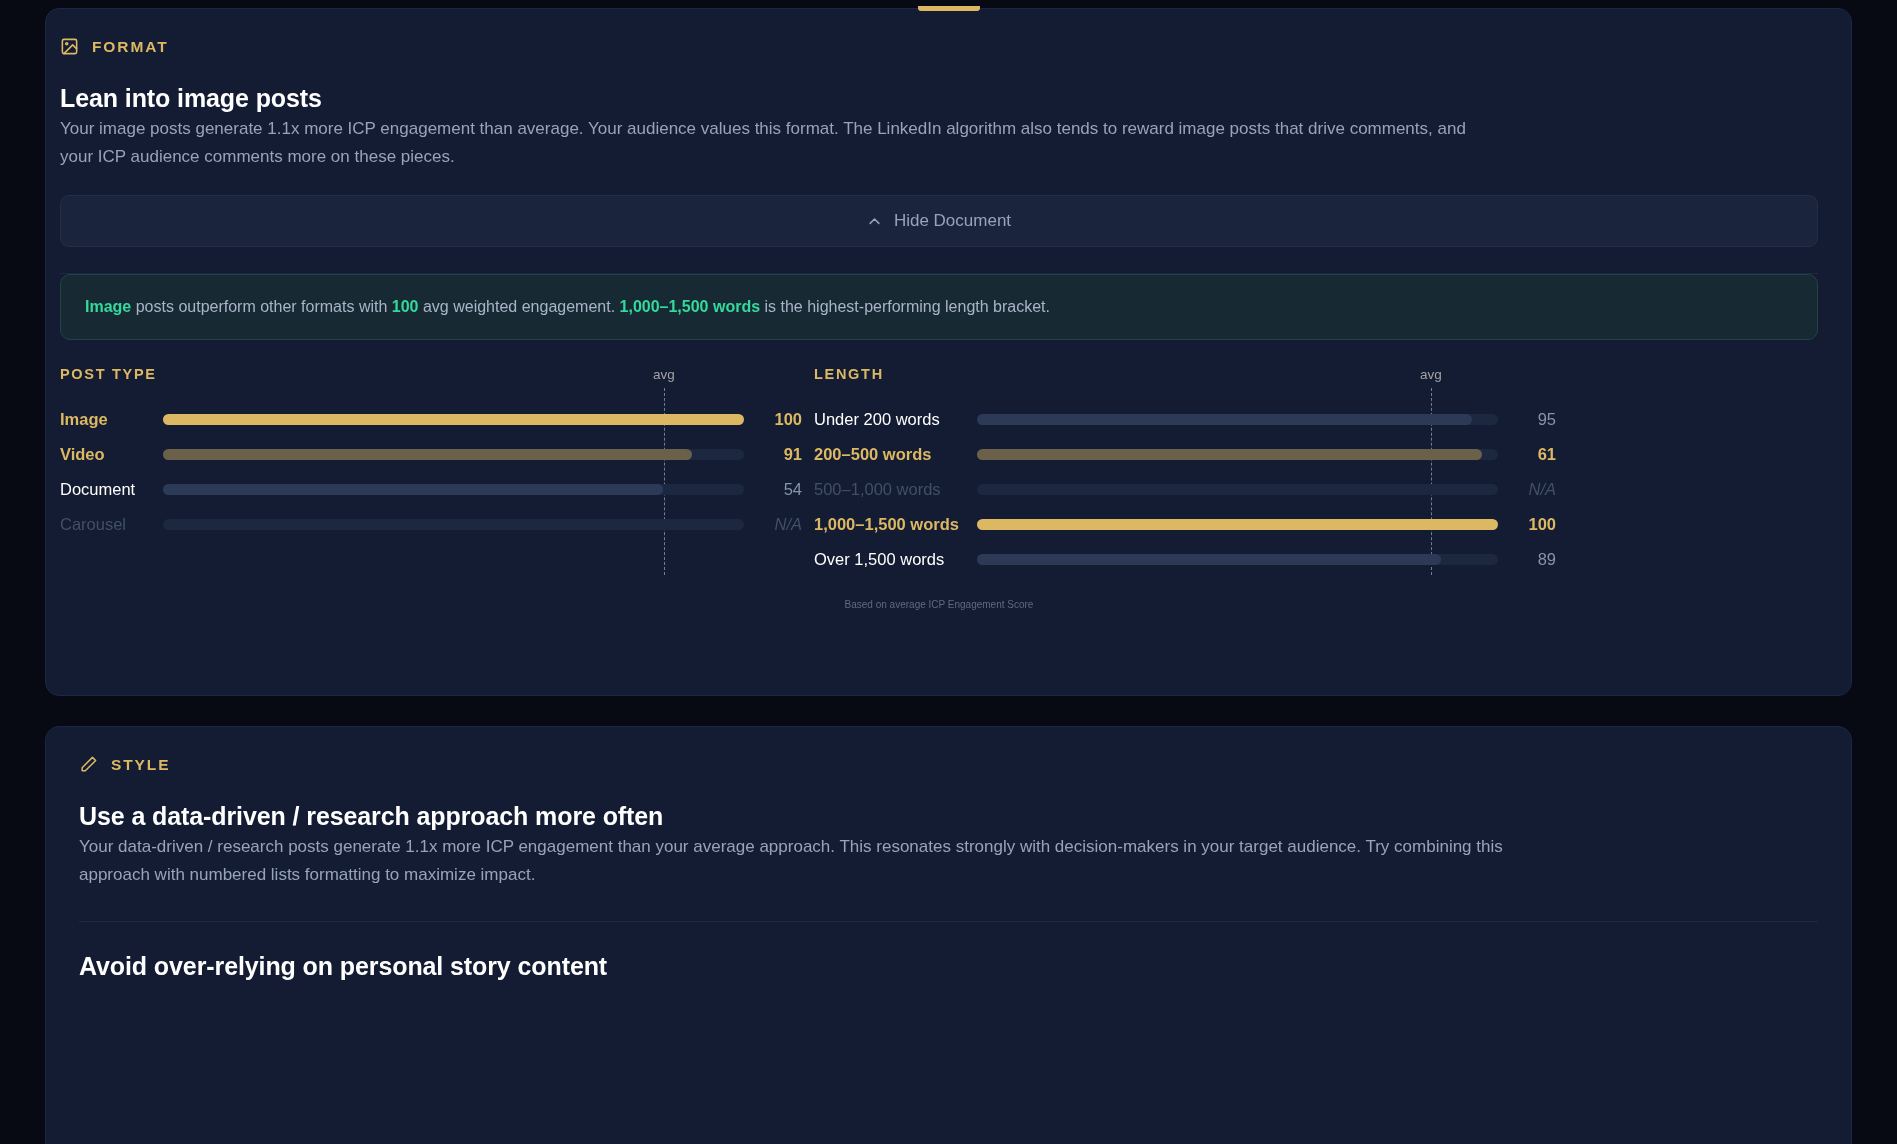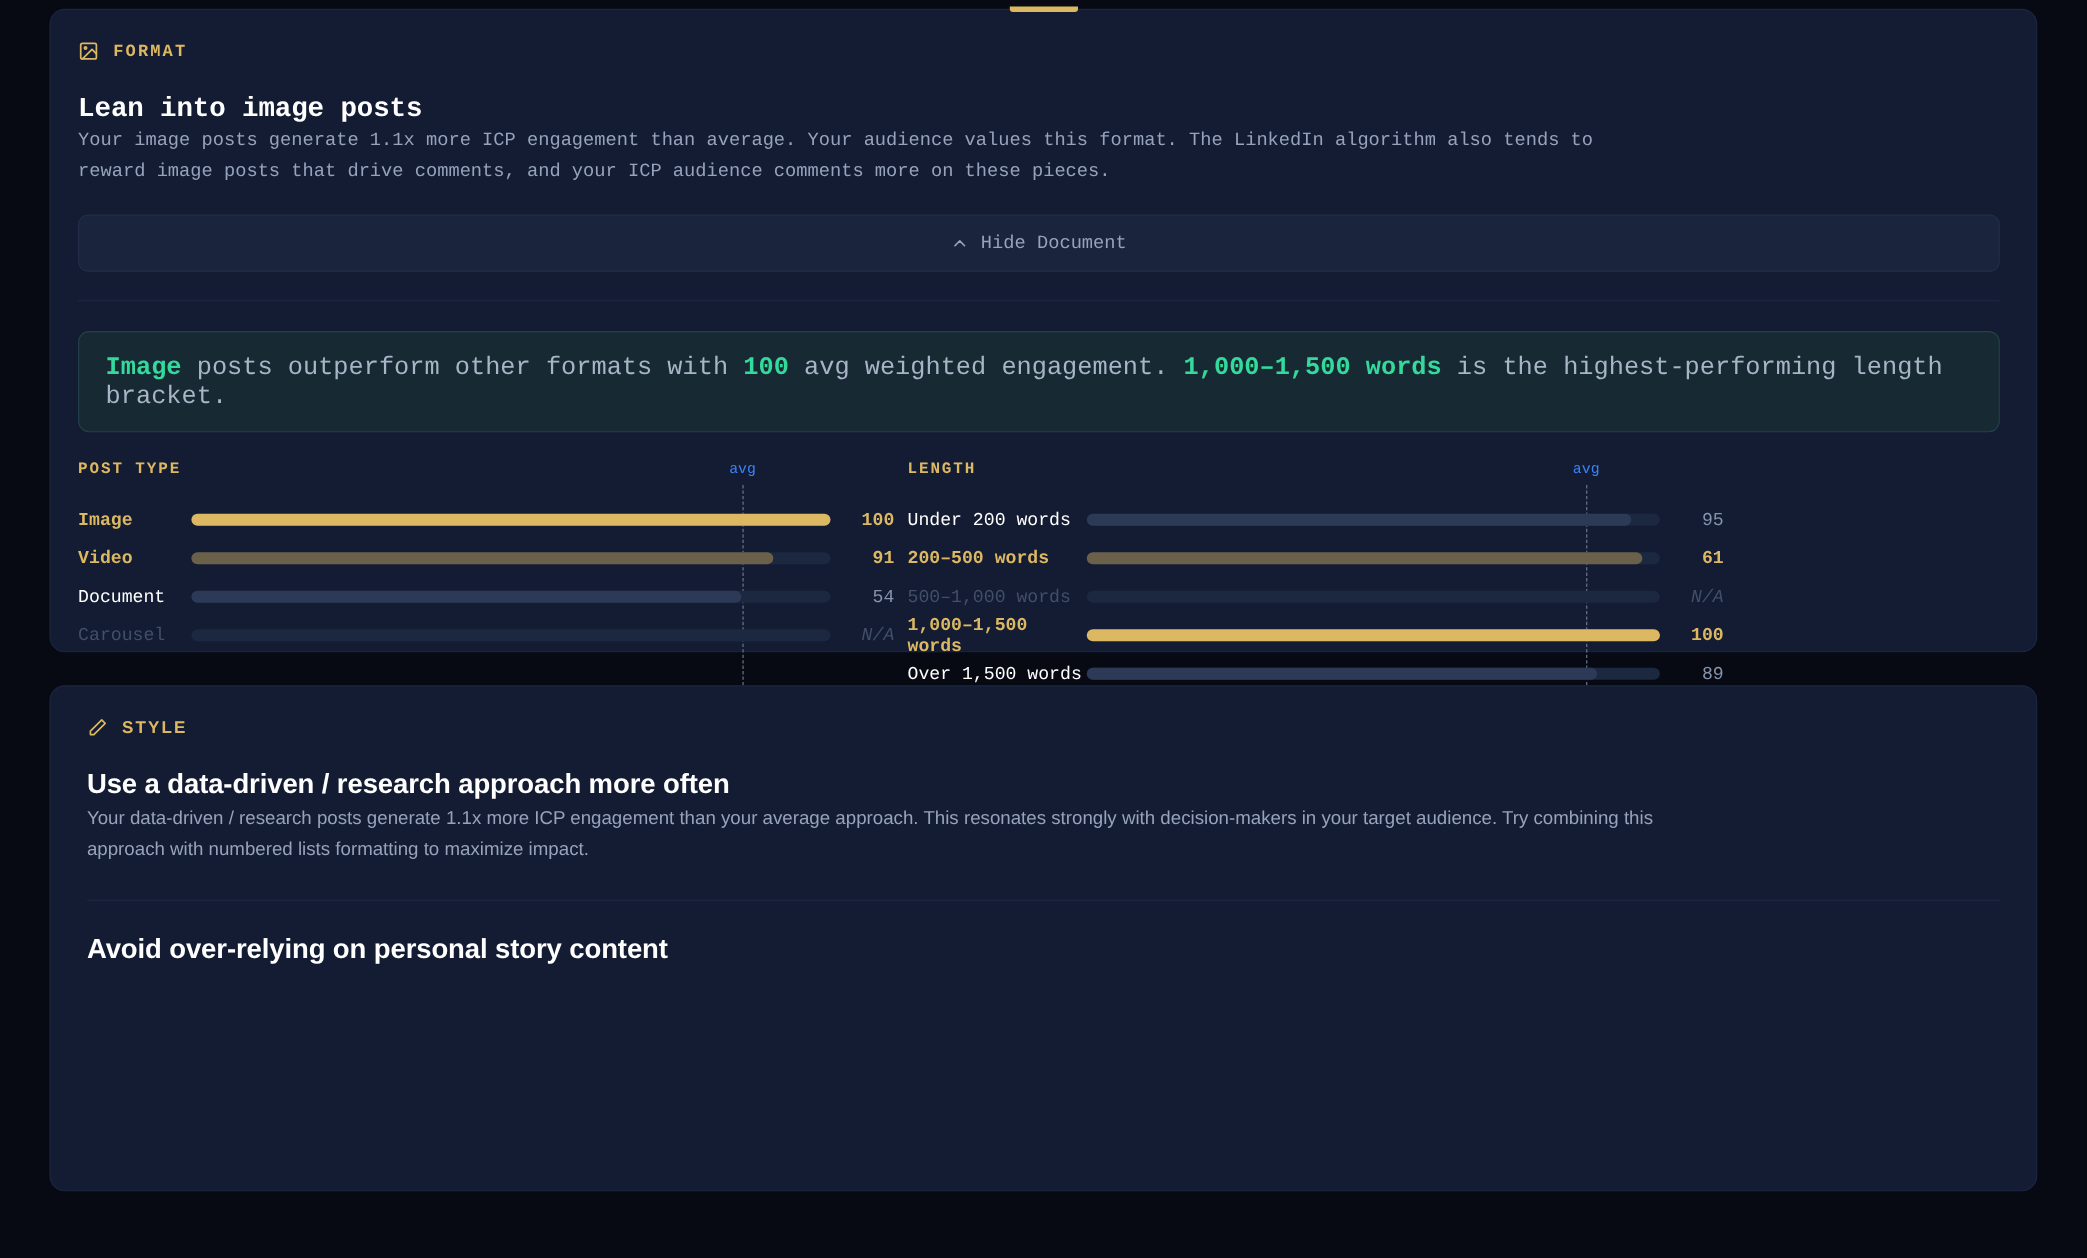--- a/index.html
+++ b/index.html
@@ -31,23 +31,22 @@
     top: -3px;
     left: 50%;
     transform: translateX(-50%);
     width: 62px;
     height: 5px;
     background: #DDB863;
     border-radius: 0 0 3px 3px;
   }
   .card.format {
     margin-top: 8px;
-    padding: 28px 33px 34px 25px;
-    height: 585px;
-    font-family: Liberation Mono, monospace;
+    padding: 28px 33px 34px 14px;
+    height: 688px;
   }
   .card.style {
     margin-top: 30px;
     padding: 28px 33px 34px 33px;
     height: 460px;
   }
 
   
   .eyebrow {
     display: flex;
@@ -97,26 +96,25 @@
 
   .divider {
     margin-top: 26px;
     height: 1px;
     background: #1E2941;
     width: 100%;
   }
 
   
   .insight {
-    margin-top: 27px;
     background: #172A33;
     border: 1px solid #24414A;
     border-radius: 10px;
     padding: 19px 24px;
-    font-size: 23px;
+    font-size: 16px;
     line-height: 26px;
     color: #A9B4C6;
   }
   .insight b { color: #34D99C; font-weight: 700; }
 
   
   .charts {
     margin-top: 26px;
     display: flex;
     gap: 0;
@@ -128,21 +126,21 @@
   .chart-title {
     font-size: 14.5px;
     font-weight: 700;
     letter-spacing: 1.7px;
     color: #DDB863;
   }
   .avg-tag {
     position: absolute;
     top: 1px;
     font-size: 13.5px;
-    color: #3b82f6;
+    color: #a3a3a3;
     transform: translateX(-50%);
     text-align: center;
   }
   .avg-line {
     position: absolute;
     top: 22px;
     bottom: 2px;
     width: 0;
     border-left: 1.5px dashed #717F96;
   }

